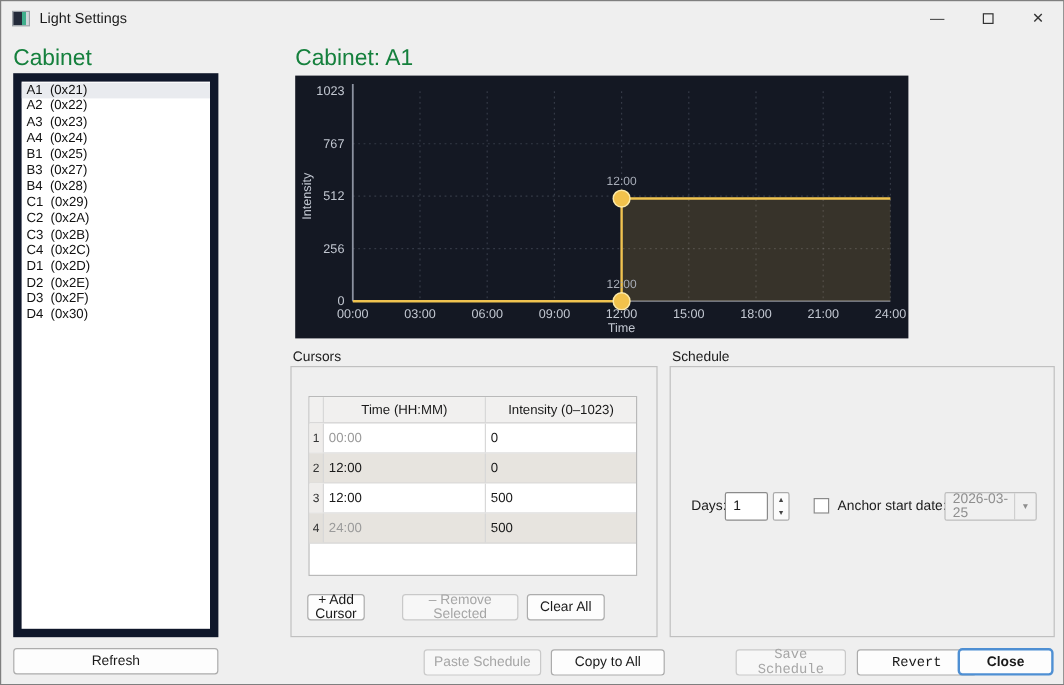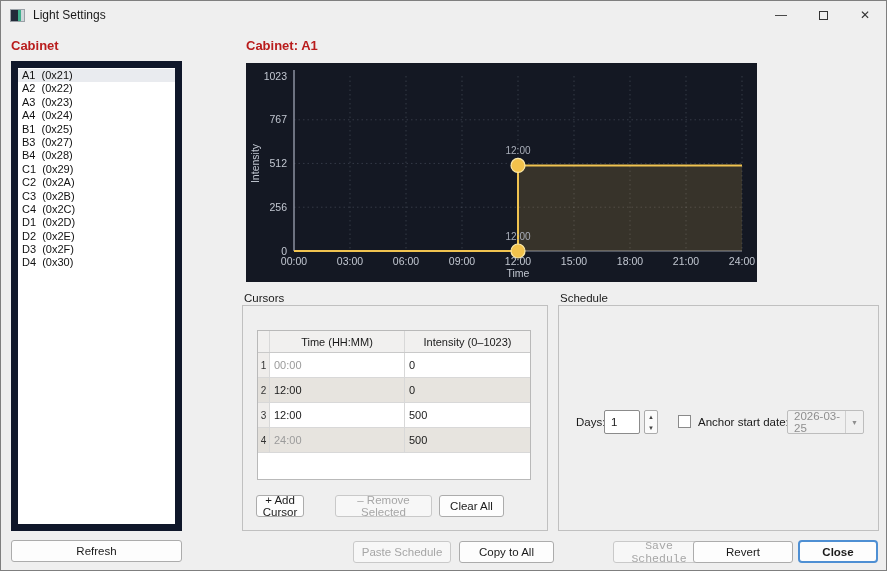--- a/index.html
+++ b/index.html
@@ -17,21 +17,21 @@
   .app-icon {
     width:15px; height:13px; margin-left:9px; display:inline-block;
     background:linear-gradient(90deg,#232a3a 0 55%, #3fae8c 55% 80%, #cfd6da 80%);
     border:1px solid #9aa0a6;
   }
   .app-title { font-size:12px; margin-left:8px; color:#191919; }
   .win-controls { position:absolute; right:0; top:0; height:28px; display:flex; }
   .win-btn { width:42px; height:28px; display:flex; align-items:center; justify-content:center; font-size:12px; color:#333; }
   .maxbox { width:9px; height:9px; border:1px solid #333; }
   
-  .heading { position:absolute; font-size:13px; font-weight:bold; color:#b91c1c; }
+  .heading { position:absolute; font-size:19px; font-weight:normal; color:#15803d; }
   #sidebar-heading { left:10px; top:37px; }
   #main-heading { left:245px; top:37px; }
   
   .listbox {
     position:absolute; left:10px; top:60px; width:171px; height:470px;
     background:#ffffff; border:7px solid #0f172a; overflow:hidden; padding-top:1px;
   }
   .list-item { font-size:11px; line-height:13.4px; height:13.4px; padding-left:4px; white-space:pre; color:#111; }
   .list-item.selected { background:#e9ebef; }
   
@@ -222,14 +222,14 @@
 <div class="field-label" style="left:697px; top:415px;">Anchor start date:</div>
 <div class="combo">
   <span class="combo-text">2026-03-25</span>
   <span class="combo-arrow">▼</span>
 </div>
 
 <button class="btn" style="left:245px; top:540px; width:120px;margin-top:39px;">Copy Schedule</button>
 <button class="btn disabled" style="left:352px; top:540px; width:98px;" disabled="">Paste Schedule</button>
 <button class="btn" style="left:458px; top:540px; width:95px;">Copy to All</button>
 <button class="btn disabled" style="left:612px; top:540px; width:92px;font-family:Liberation Mono, monospace;" disabled="">Save Schedule</button>
-<button class="btn" style="left:692px; top:540px; width:100px;">Revert</button>
+<button class="btn" style="left:713px; top:540px; width:100px;font-family:Liberation Mono, monospace;">Revert</button>
 <button class="btn default" style="left:797px; top:539px; width:80px; height:23px;font-weight:bold;">Close</button>
 
 </body></html>

